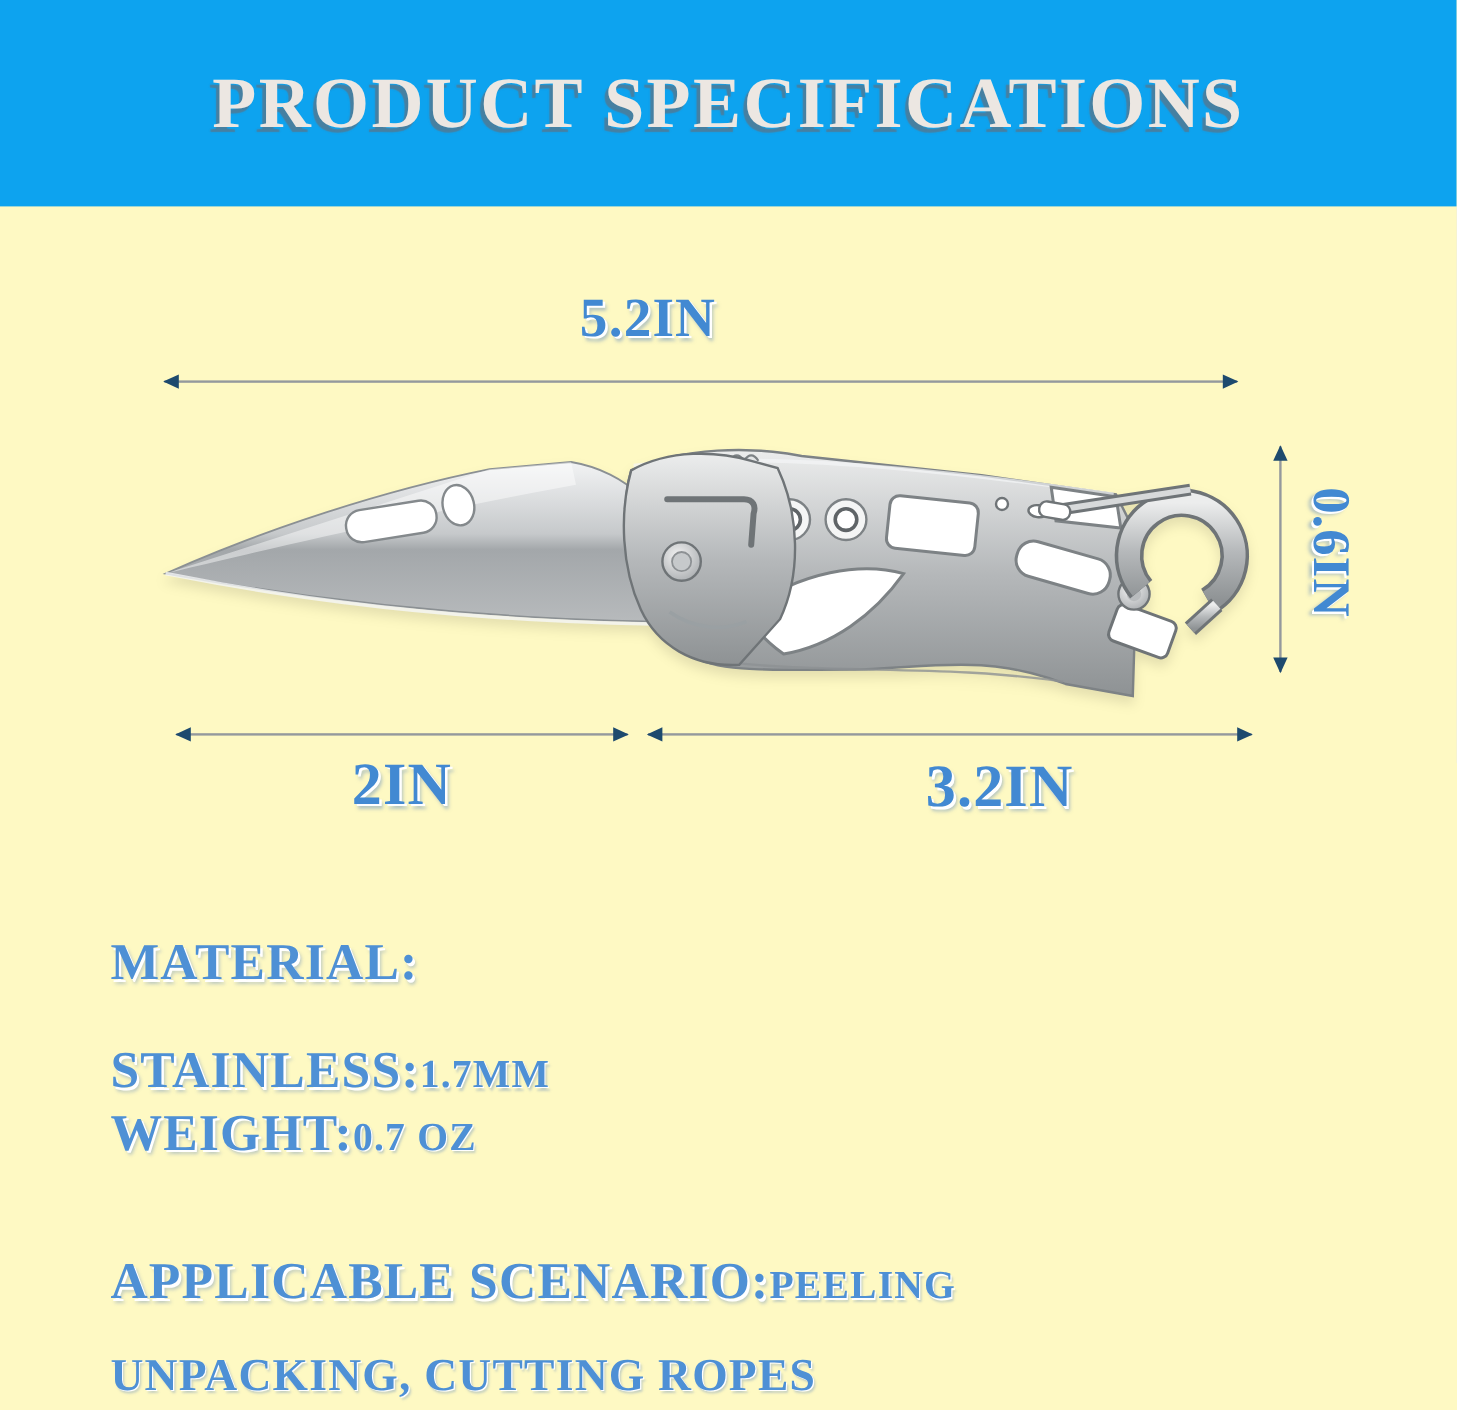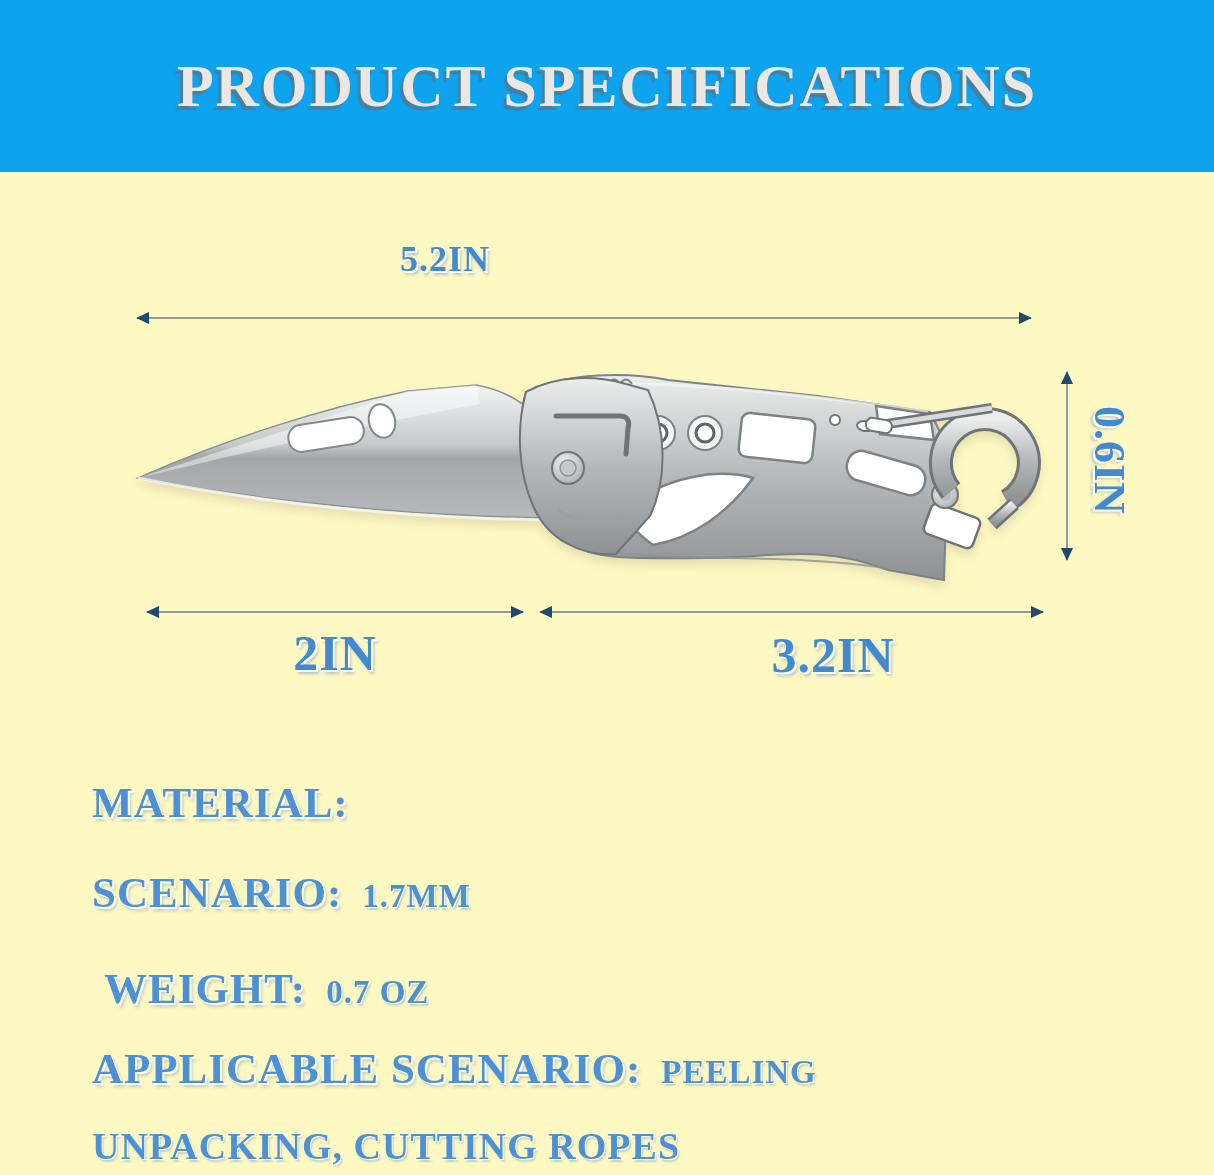--- a/index.html
+++ b/index.html
@@ -27,21 +27,21 @@
     color:var(--title-text);
     text-shadow:-3px 4px 1px rgba(96,112,128,0.7);
     white-space:nowrap;
   }
   
   .dim-label{
     position:absolute;color:var(--dimension-text);font-weight:bold;
     text-shadow:2px 2px 0 #ffffff,3px 4px 3px rgba(110,145,190,0.5);
     letter-spacing:1px;white-space:nowrap;
   }
-  .lbl-total{left:400px;top:238px;width:280px;text-align:left;font-size:36px;}
+  .lbl-total{left:400px;top:238px;width:280px;text-align:center;font-size:46px;}
   .lbl-blade{left:235px;top:624px;width:200px;text-align:center;font-size:50px;}
   .lbl-handle{left:728px;top:626px;width:210px;text-align:center;font-size:50px;}
   .lbl-height{
     left:1084px;top:406px;font-size:44px;
     writing-mode:vertical-rl;text-orientation:mixed;
   }
   
   .dline-h{position:absolute;height:2px;background:var(--dimension-line);}
   .dline-h::before{
     content:"";position:absolute;left:-1px;top:-5px;
@@ -68,34 +68,34 @@
   .line-blade{left:147px;top:611px;width:376px;}
   .line-handle{left:540px;top:611px;width:503px;}
   .line-height{left:1066px;top:372px;height:188px;}
   
   .knife{
     position:absolute;left:128px;top:358px;width:920px;height:235px;
     filter:drop-shadow(0 6px 5px rgba(0,0,0,0.10));
   }
   
   .spec-row{
-    position:absolute;left:92px;display:flex;align-items:baseline;gap:20px;
+    position:absolute;left:92px;display:flex;align-items:baseline;
     color:var(--spec-text);white-space:nowrap;
   }
   .spec-label{
     font-size:43px;font-weight:bold;letter-spacing:1px;
     text-shadow:2px 2px 0 #ffffff,3px 4px 3px rgba(110,145,190,0.45);
   }
   .spec-value{
     font-size:33px;font-weight:bold;letter-spacing:1px;
     text-shadow:1px 1px 0 #ffffff,2px 3px 2px rgba(110,145,190,0.4);
   }
   .row-1{top:778px;}
   .row-2{top:868px;}
-  .row-3{top:964px;margin-left:12px;}
+  .row-3{top:920px;}
   .row-4{top:1044px;}
   .row-5{top:1124px;}
   .row-5 .spec-value{font-size:38px;}
 </style>
 </head>
 <body>
 
 <div class="canvas">
 
   <div class="banner">
@@ -183,21 +183,21 @@
 
   <div class="dline-h line-blade"></div>
   <div class="dline-h line-handle"></div>
   <div class="dim-label lbl-blade">2IN</div>
   <div class="dim-label lbl-handle">3.2IN</div>
 
   <div class="spec-row row-1">
     <span class="spec-label">MATERIAL:</span>
   </div>
   <div class="spec-row row-2">
-    <span class="spec-label">SCENARIO:</span>
+    <span class="spec-label">STAINLESS:</span>
     <span class="spec-value">1.7MM</span>
   </div>
   <div class="spec-row row-3">
     <span class="spec-label">WEIGHT:</span>
     <span class="spec-value">0.7 OZ</span>
   </div>
   <div class="spec-row row-5">
     <span class="spec-value">UNPACKING, CUTTING ROPES</span>
   </div>
   <div class="spec-row row-4">

